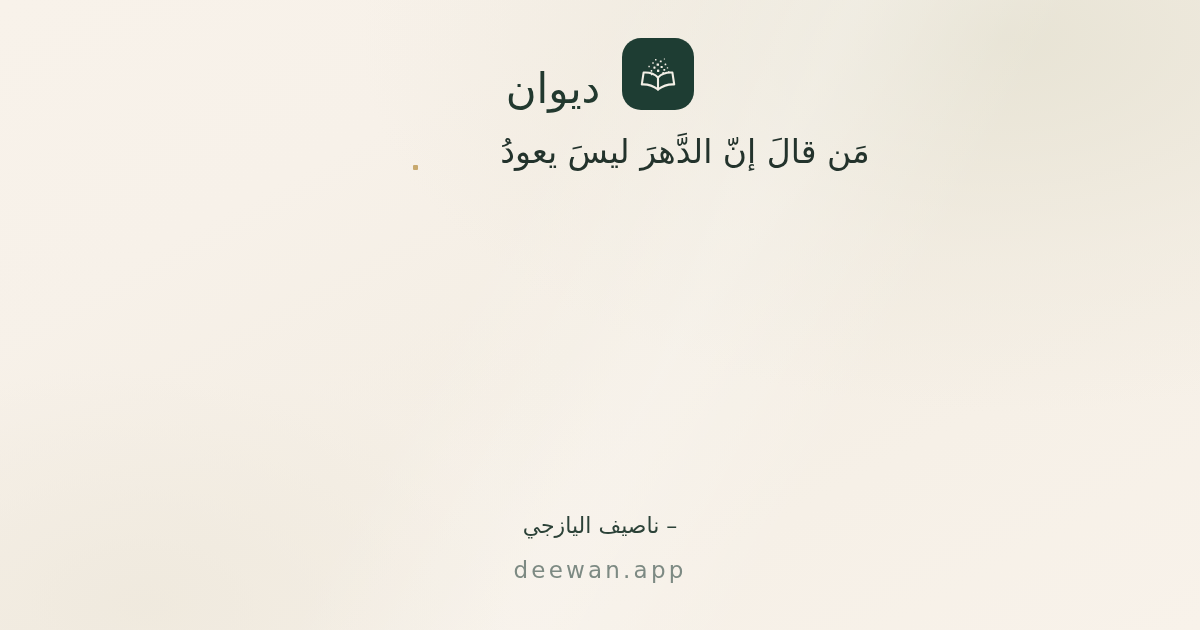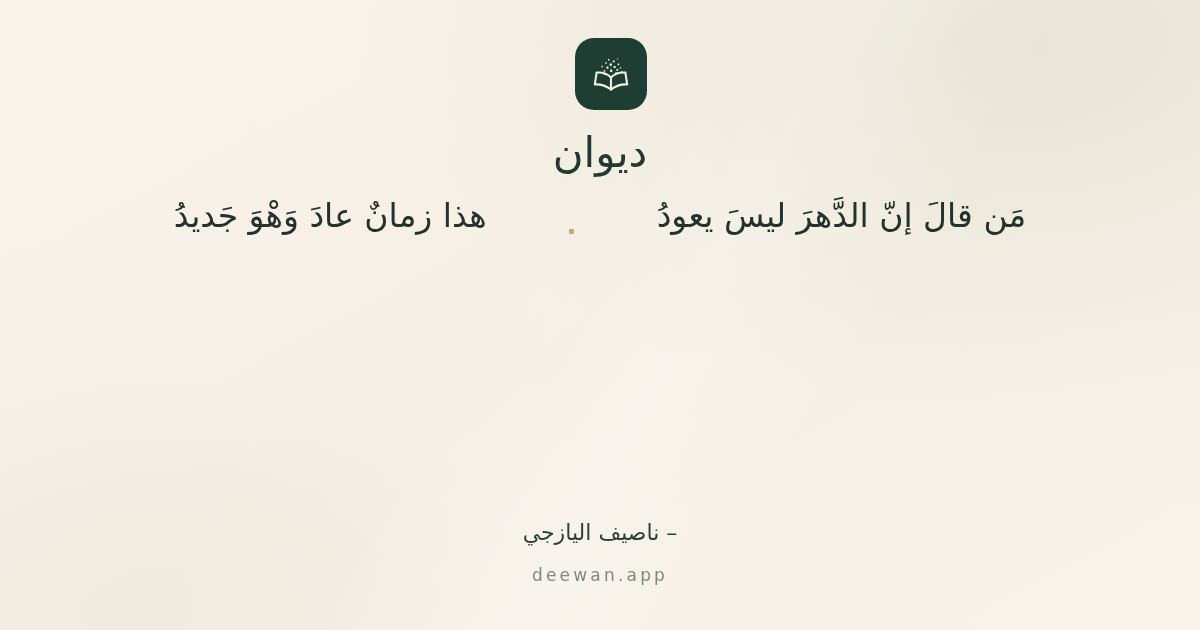--- a/index.html
+++ b/index.html
@@ -48,22 +48,22 @@
     background: linear-gradient(118deg,
                 rgba(255,255,255,0.0) 40%,
                 rgba(255,255,255,0.22) 56%,
                 rgba(255,255,255,0.0) 70%);
   }
 
   
   .header {
     margin-top: 38px;
     display: flex;
-    flex-direction: column;
-    align-items: flex-start;
+    flex-direction: row;
+    align-items: flex-end;
     gap: 22px;
     position: relative;
     z-index: 2;
   }
   .logo-tile {
     width: 72px;
     height: 72px;
     border-radius: 19px;
     background: #1e3d33;
     display: flex;
@@ -145,21 +145,21 @@
   }
   .poet {
     font-size: 22px;
     line-height: 1.3;
     color: #2c4238;
     white-space: nowrap;
   }
   .poet .dash { color: #2c4238; }
   .site {
     direction: ltr;
-    font-size: 17px;
+    font-size: 23px;
     line-height: 1.3;
     color: #7d8a83;
     letter-spacing: 3.2px;
     white-space: nowrap;
   }
 </style>
 </head>
 <body>
 
 <div class="card">
@@ -202,21 +202,20 @@
   </div>
 
 
   <div class="verse">
     <div class="hemistich right">مَن قالَ إنّ الدَّهرَ ليسَ يعودُ</div>
 
     <div class="verse-sep">
       <span class="verse-dot"></span>
     </div>
 
-    <div class="hemistich left">هذا زمانٌ عادَ وَهْوَ جَديدُ</div>
   </div>
 
   <div class="spacer"></div>
 
   <div class="footer">
     <div class="poet">
       <span class="dash">–</span>
       <span>ناصيف اليازجي</span>
     </div>
     <div class="site">deewan.app</div>

